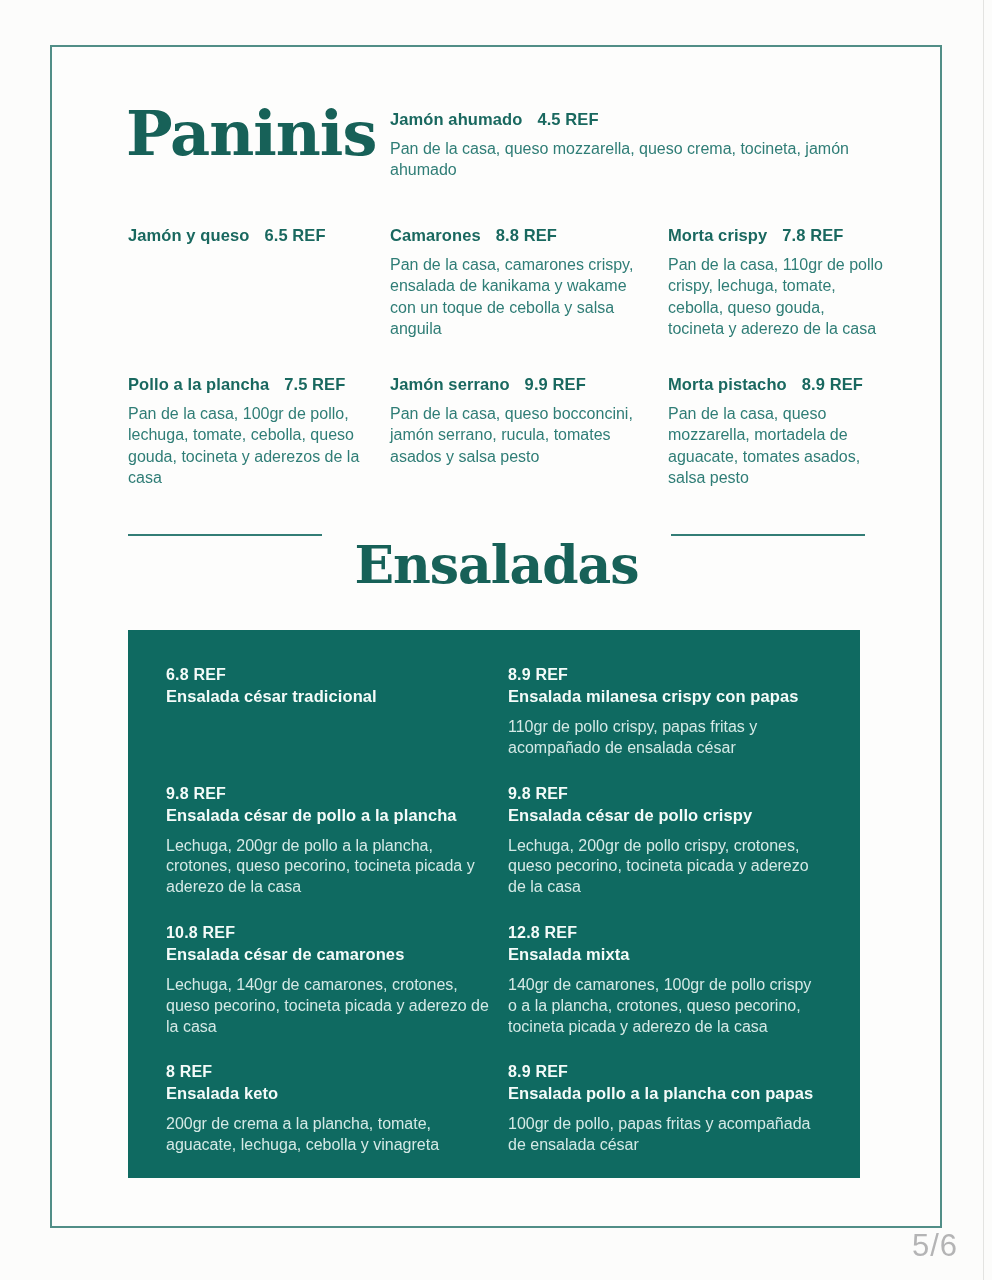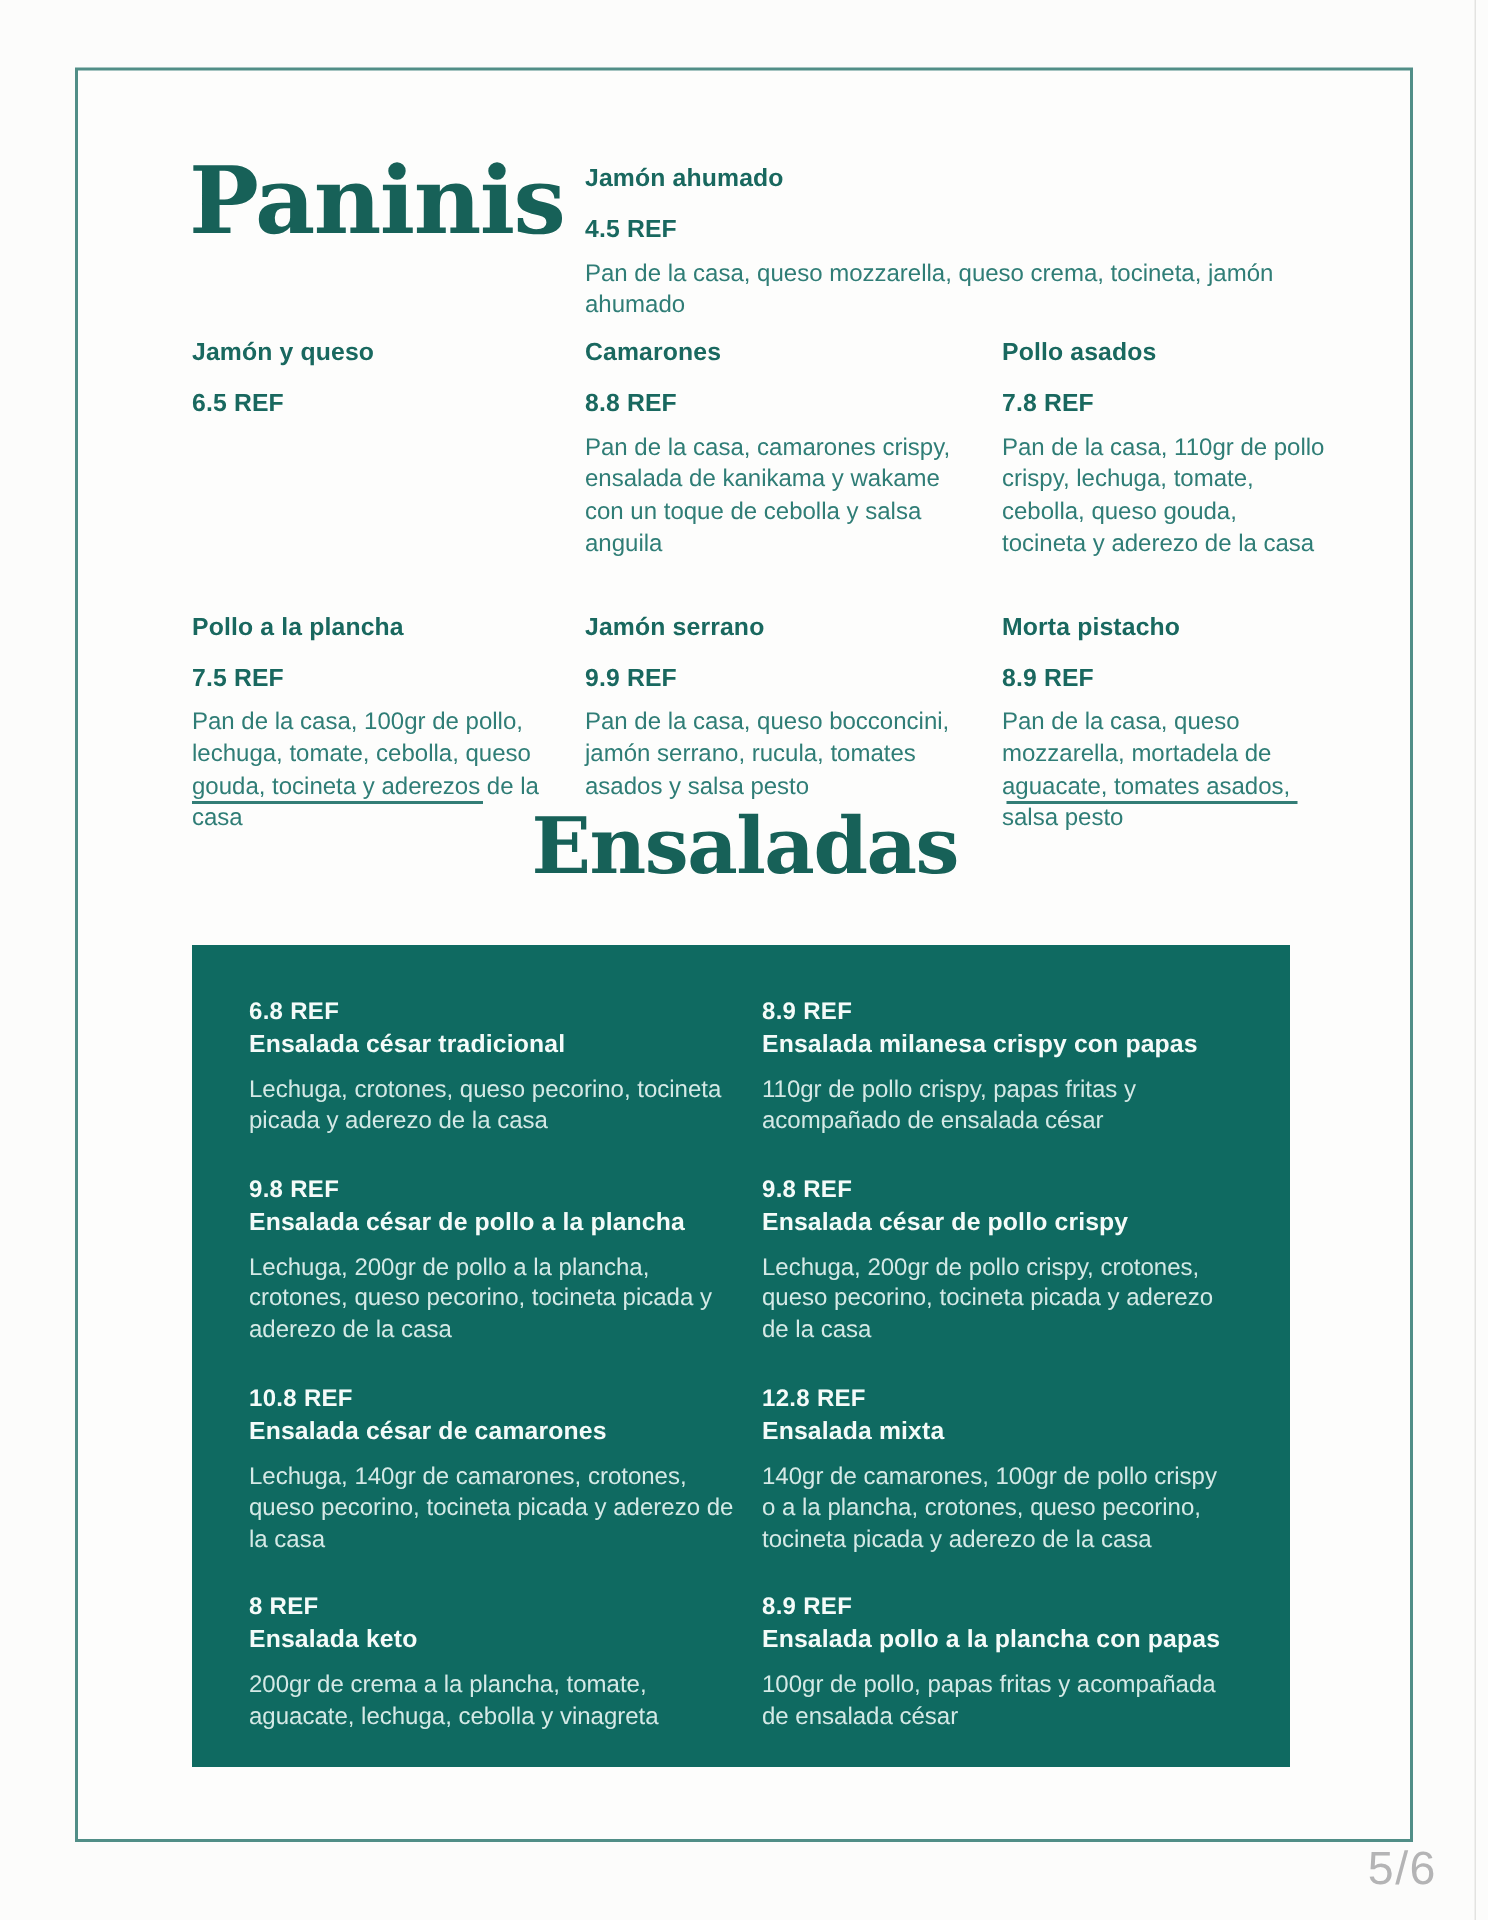--- a/index.html
+++ b/index.html
@@ -22,21 +22,21 @@
 
   
   .paninis-title {
     position: absolute; left: 126px; top: 98px;
     font-family: "DejaVu Serif", serif;
     font-weight: 600; font-size: 62px; line-height: 1.15;
     letter-spacing: -1px; color: #176158;
   }
   .featured-item { position: absolute; left: 390px; top: 110px; width: 478px; }
 
-  .item-head { display: flex; align-items: baseline; gap: 15px; flex-direction: column; }
+  .item-head { display: flex; align-items: baseline; gap: 15px; }
   .item-name, .item-price {
     font-weight: 700; font-size: 16.5px; color: #19685f; letter-spacing: 0.1px;
   }
   .item-desc {
     margin-top: 9px; font-size: 16px; line-height: 1.33; color: #2f7d76;
   }
 
   .paninis-grid {
     position: absolute; left: 128px; top: 226px;
     display: grid; grid-template-columns: 262px 278px 234px;
@@ -109,21 +109,21 @@
     </div>
     <div class="cell mid">
       <div class="item-head">
         <span class="item-name">Camarones</span>
         <span class="item-price">8.8 REF</span>
       </div>
       <p class="item-desc">Pan de la casa, camarones crispy, ensalada de kanikama y wakame con un toque de cebolla y salsa anguila</p>
     </div>
     <div class="cell">
       <div class="item-head">
-        <span class="item-name">Pollo asados</span>
+        <span class="item-name">Morta crispy</span>
         <span class="item-price">7.8 REF</span>
       </div>
       <p class="item-desc">Pan de la casa, 110gr de pollo crispy, lechuga, tomate, cebolla, queso gouda, tocineta y aderezo de la casa</p>
     </div>
     <div class="cell">
       <div class="item-head">
         <span class="item-name">Pollo a la plancha</span>
         <span class="item-price">7.5 REF</span>
       </div>
       <p class="item-desc">Pan de la casa, 100gr de pollo, lechuga, tomate, cebolla, queso gouda, tocineta y aderezos de la casa</p>
@@ -147,21 +147,20 @@
   <div class="ensaladas-head">
     <div class="rule"></div>
     <h2 class="ensaladas-title">Ensaladas</h2>
     <div class="rule"></div>
   </div>
 
   <div class="salads-panel">
     <div class="salad-item">
       <div class="salad-price">6.8 REF</div>
       <div class="salad-name">Ensalada césar tradicional</div>
-      <p class="salad-desc">Lechuga, crotones, queso pecorino, tocineta picada y aderezo de la casa</p>
     </div>
     <div class="salad-item">
       <div class="salad-price">8.9 REF</div>
       <div class="salad-name">Ensalada milanesa crispy con papas</div>
       <p class="salad-desc">110gr de pollo crispy, papas fritas y acompañado de ensalada césar</p>
     </div>
     <div class="salad-item">
       <div class="salad-price">9.8 REF</div>
       <div class="salad-name">Ensalada césar de pollo a la plancha</div>
       <p class="salad-desc">Lechuga, 200gr de pollo a la plancha, crotones, queso pecorino, tocineta picada y aderezo de la casa</p>

